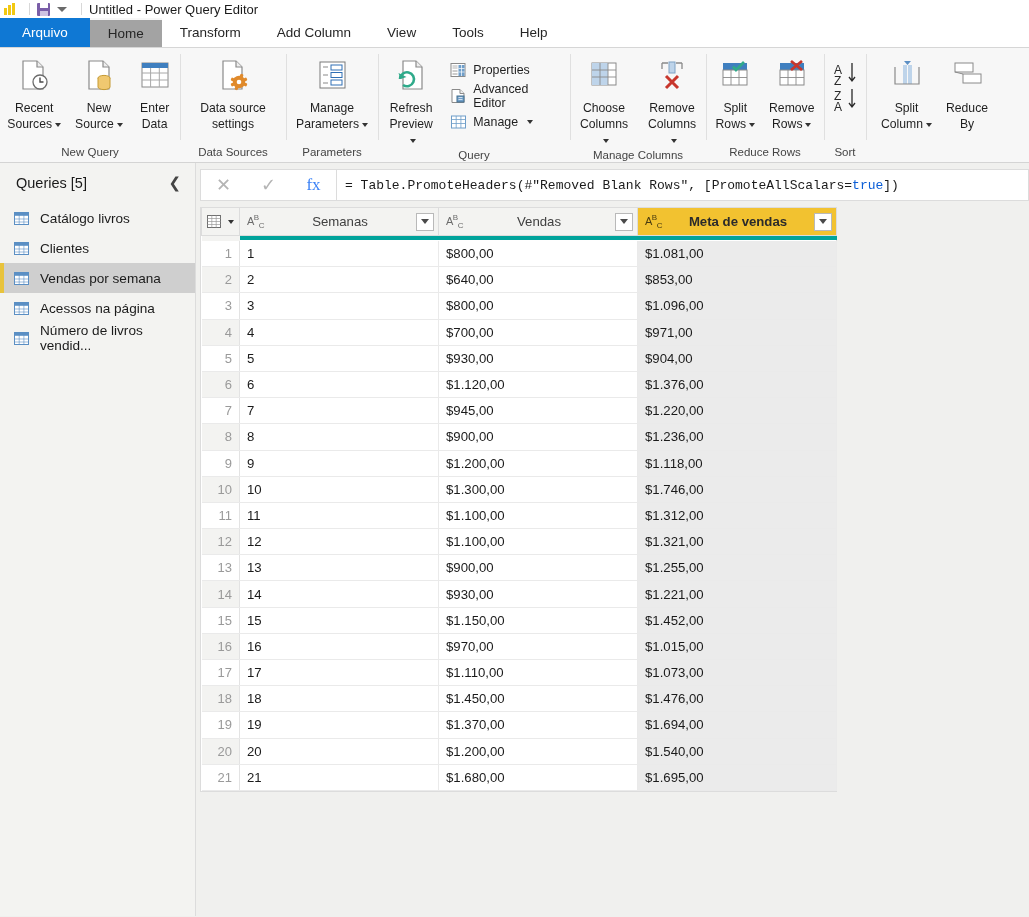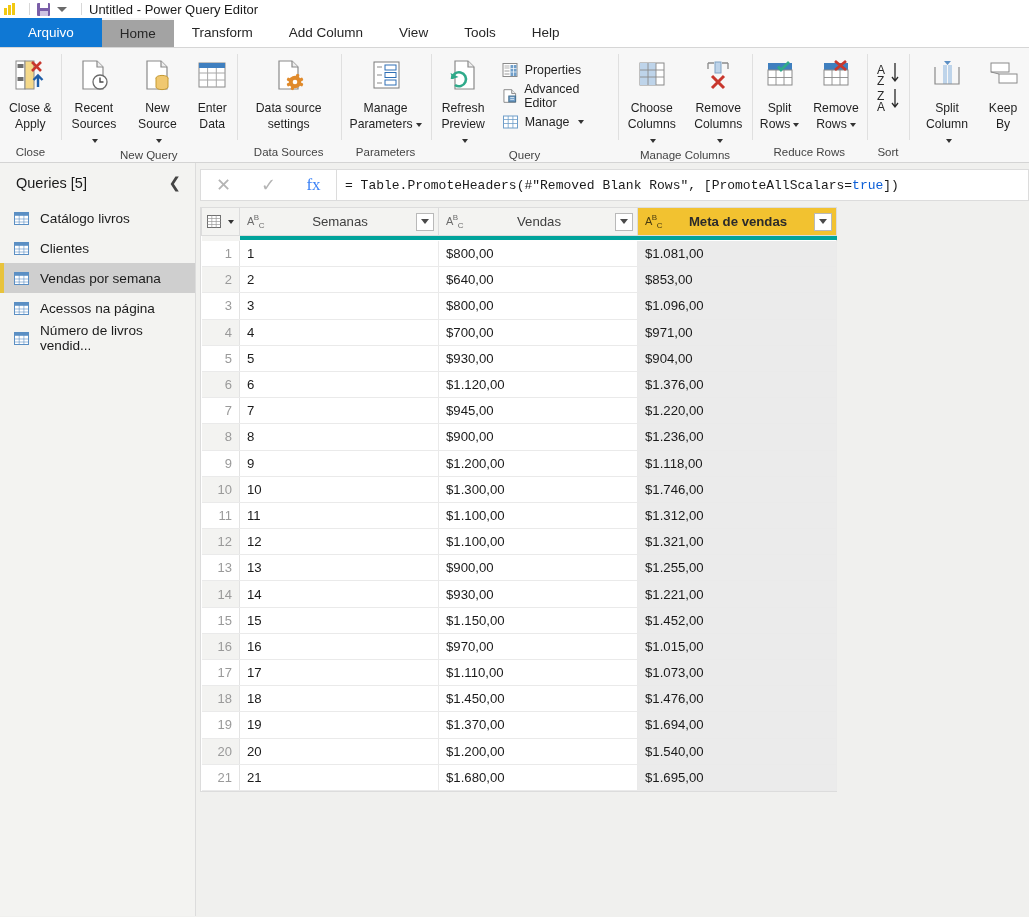--- a/index.html
+++ b/index.html
@@ -37,21 +37,21 @@
 
   
   .tabs{
     height:30px;display:flex;align-items:stretch;background:#ffffff;
     border-bottom:1px solid #d6d6d6;position:relative;
   }
   .tab{
     display:flex;align-items:center;justify-content:center;
     padding:0 18px;font-size:13.5px;color:#262626;cursor:default;
   }
-  .tab.file{background:#0f78d4;color:#fff;padding:0 28px;}
+  .tab.file{background:#0f78d4;color:#fff;padding:0 22px;}
   .tab.active{background:#a3a3a3;border-top:2px solid #f7f7f7;}
 
   
   .ribbon{
     height:115px;background:#f7f7f7;display:flex;align-items:stretch;
     border-bottom:1px solid #d4d4d4;position:relative;
   }
   .rgroup{display:flex;flex-direction:column;position:relative;}
   .rgroup .items{flex:1;display:flex;align-items:flex-start;padding-top:7px;}
   .rgroup .glabel{
@@ -176,39 +176,20 @@
   <div class="tab active">Home</div>
   <div class="tab">Transform</div>
   <div class="tab">Add Column</div>
   <div class="tab">View</div>
   <div class="tab">Tools</div>
   <div class="tab">Help</div>
 </div>
 
 <div class="ribbon">
 
-  <div class="rgroup" style="width:62px">
-    <div class="items" style="justify-content:center">
-      <div class="btn">
-        <span class="ico">
-          <svg width="36" height="34" viewBox="0 0 36 34">
-            <rect x="4" y="2" width="9" height="28" fill="#fff" stroke="#8a8a8a"></rect>
-            <rect x="13" y="2" width="9" height="28" fill="#f5d98a" stroke="#8a8a8a"></rect>
-            <rect x="5.5" y="5" width="6" height="4" fill="#6f6f6f"></rect>
-            <rect x="5.5" y="18" width="6" height="4" fill="#6f6f6f"></rect>
-            <path d="M20 3 L29 12 M29 3 L20 12" stroke="#c8372d" stroke-width="2.6" fill="none"></path>
-            <path d="M26 28 L26 17 M21.5 21 L26 16.5 L30.5 21" stroke="#1f5fa9" stroke-width="2.4" fill="none"></path>
-          </svg>
-        </span>
-        <span class="lbl">Close &amp;
-Apply</span>
-      </div>
-    </div>
-    <div class="glabel">Close</div>
-  </div>
 
   <div class="rgroup" style="width:180px">
     <div class="items" style="justify-content:center">
       <div class="btn">
         <span class="ico">
           <svg width="36" height="34" viewBox="0 0 36 34">
             <path d="M7 2 h14 l6 6 v22 h-20 z" fill="#fff" stroke="#8a8a8a" stroke-width="1.2"></path>
             <path d="M21 2 v6 h6" fill="#eee" stroke="#8a8a8a" stroke-width="1.2"></path>
             <circle cx="24" cy="23" r="7" fill="#fff" stroke="#6b6b6b" stroke-width="1.3"></circle>
             <path d="M24 18.5 v4.5 h3.5" stroke="#4a4a4a" stroke-width="1.4" fill="none"></path>
@@ -422,21 +403,21 @@
 Column</span><i class="caret-dn"></i></span>
       </div>
       <div class="btn">
         <span class="ico">
           <svg width="42" height="34" viewBox="0 0 42 34">
             <rect x="9" y="4" width="18" height="9" fill="#fff" stroke="#8a8a8a"></rect>
             <rect x="17" y="15" width="18" height="9" fill="#fff" stroke="#8a8a8a"></rect>
             <path d="M9 13 L17 15" stroke="#8a8a8a"></path>
           </svg>
         </span>
-        <span class="lbl">Keep
+        <span class="lbl">Reduce
 By</span>
       </div>
     </div>
     <div class="glabel"></div>
   </div>
 </div>
 
 <div class="body">
 
   <div class="sidebar">

